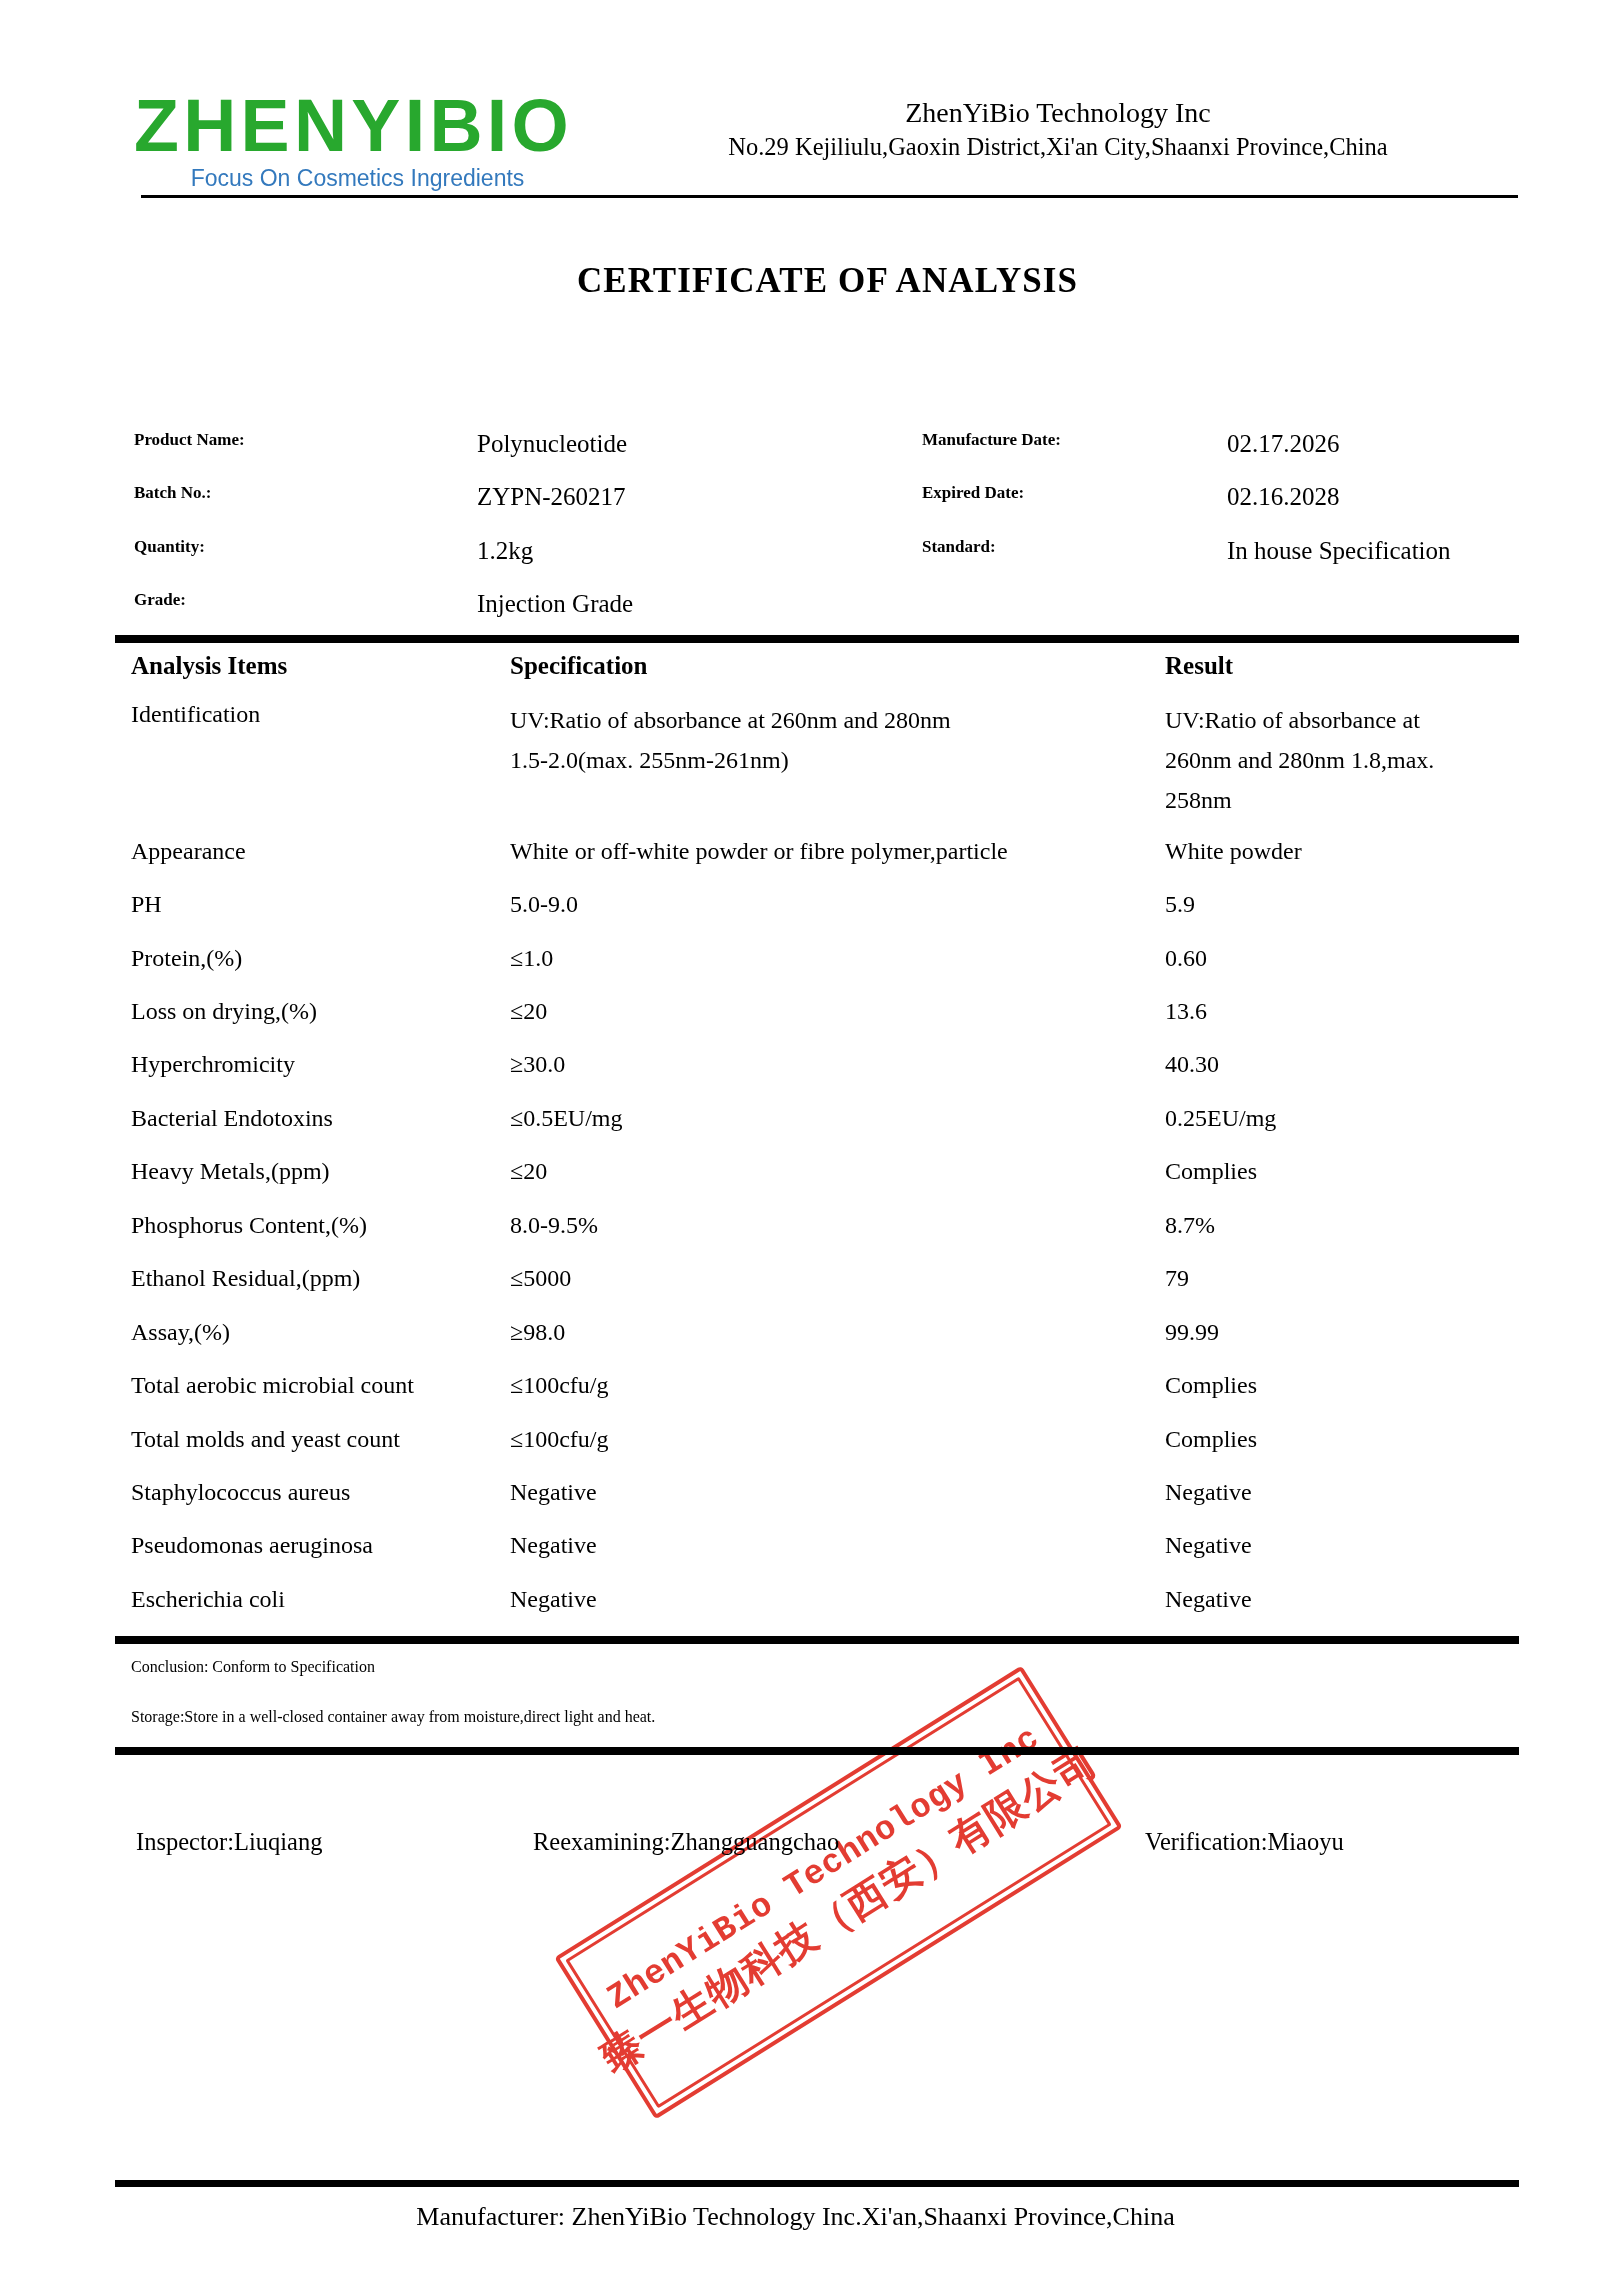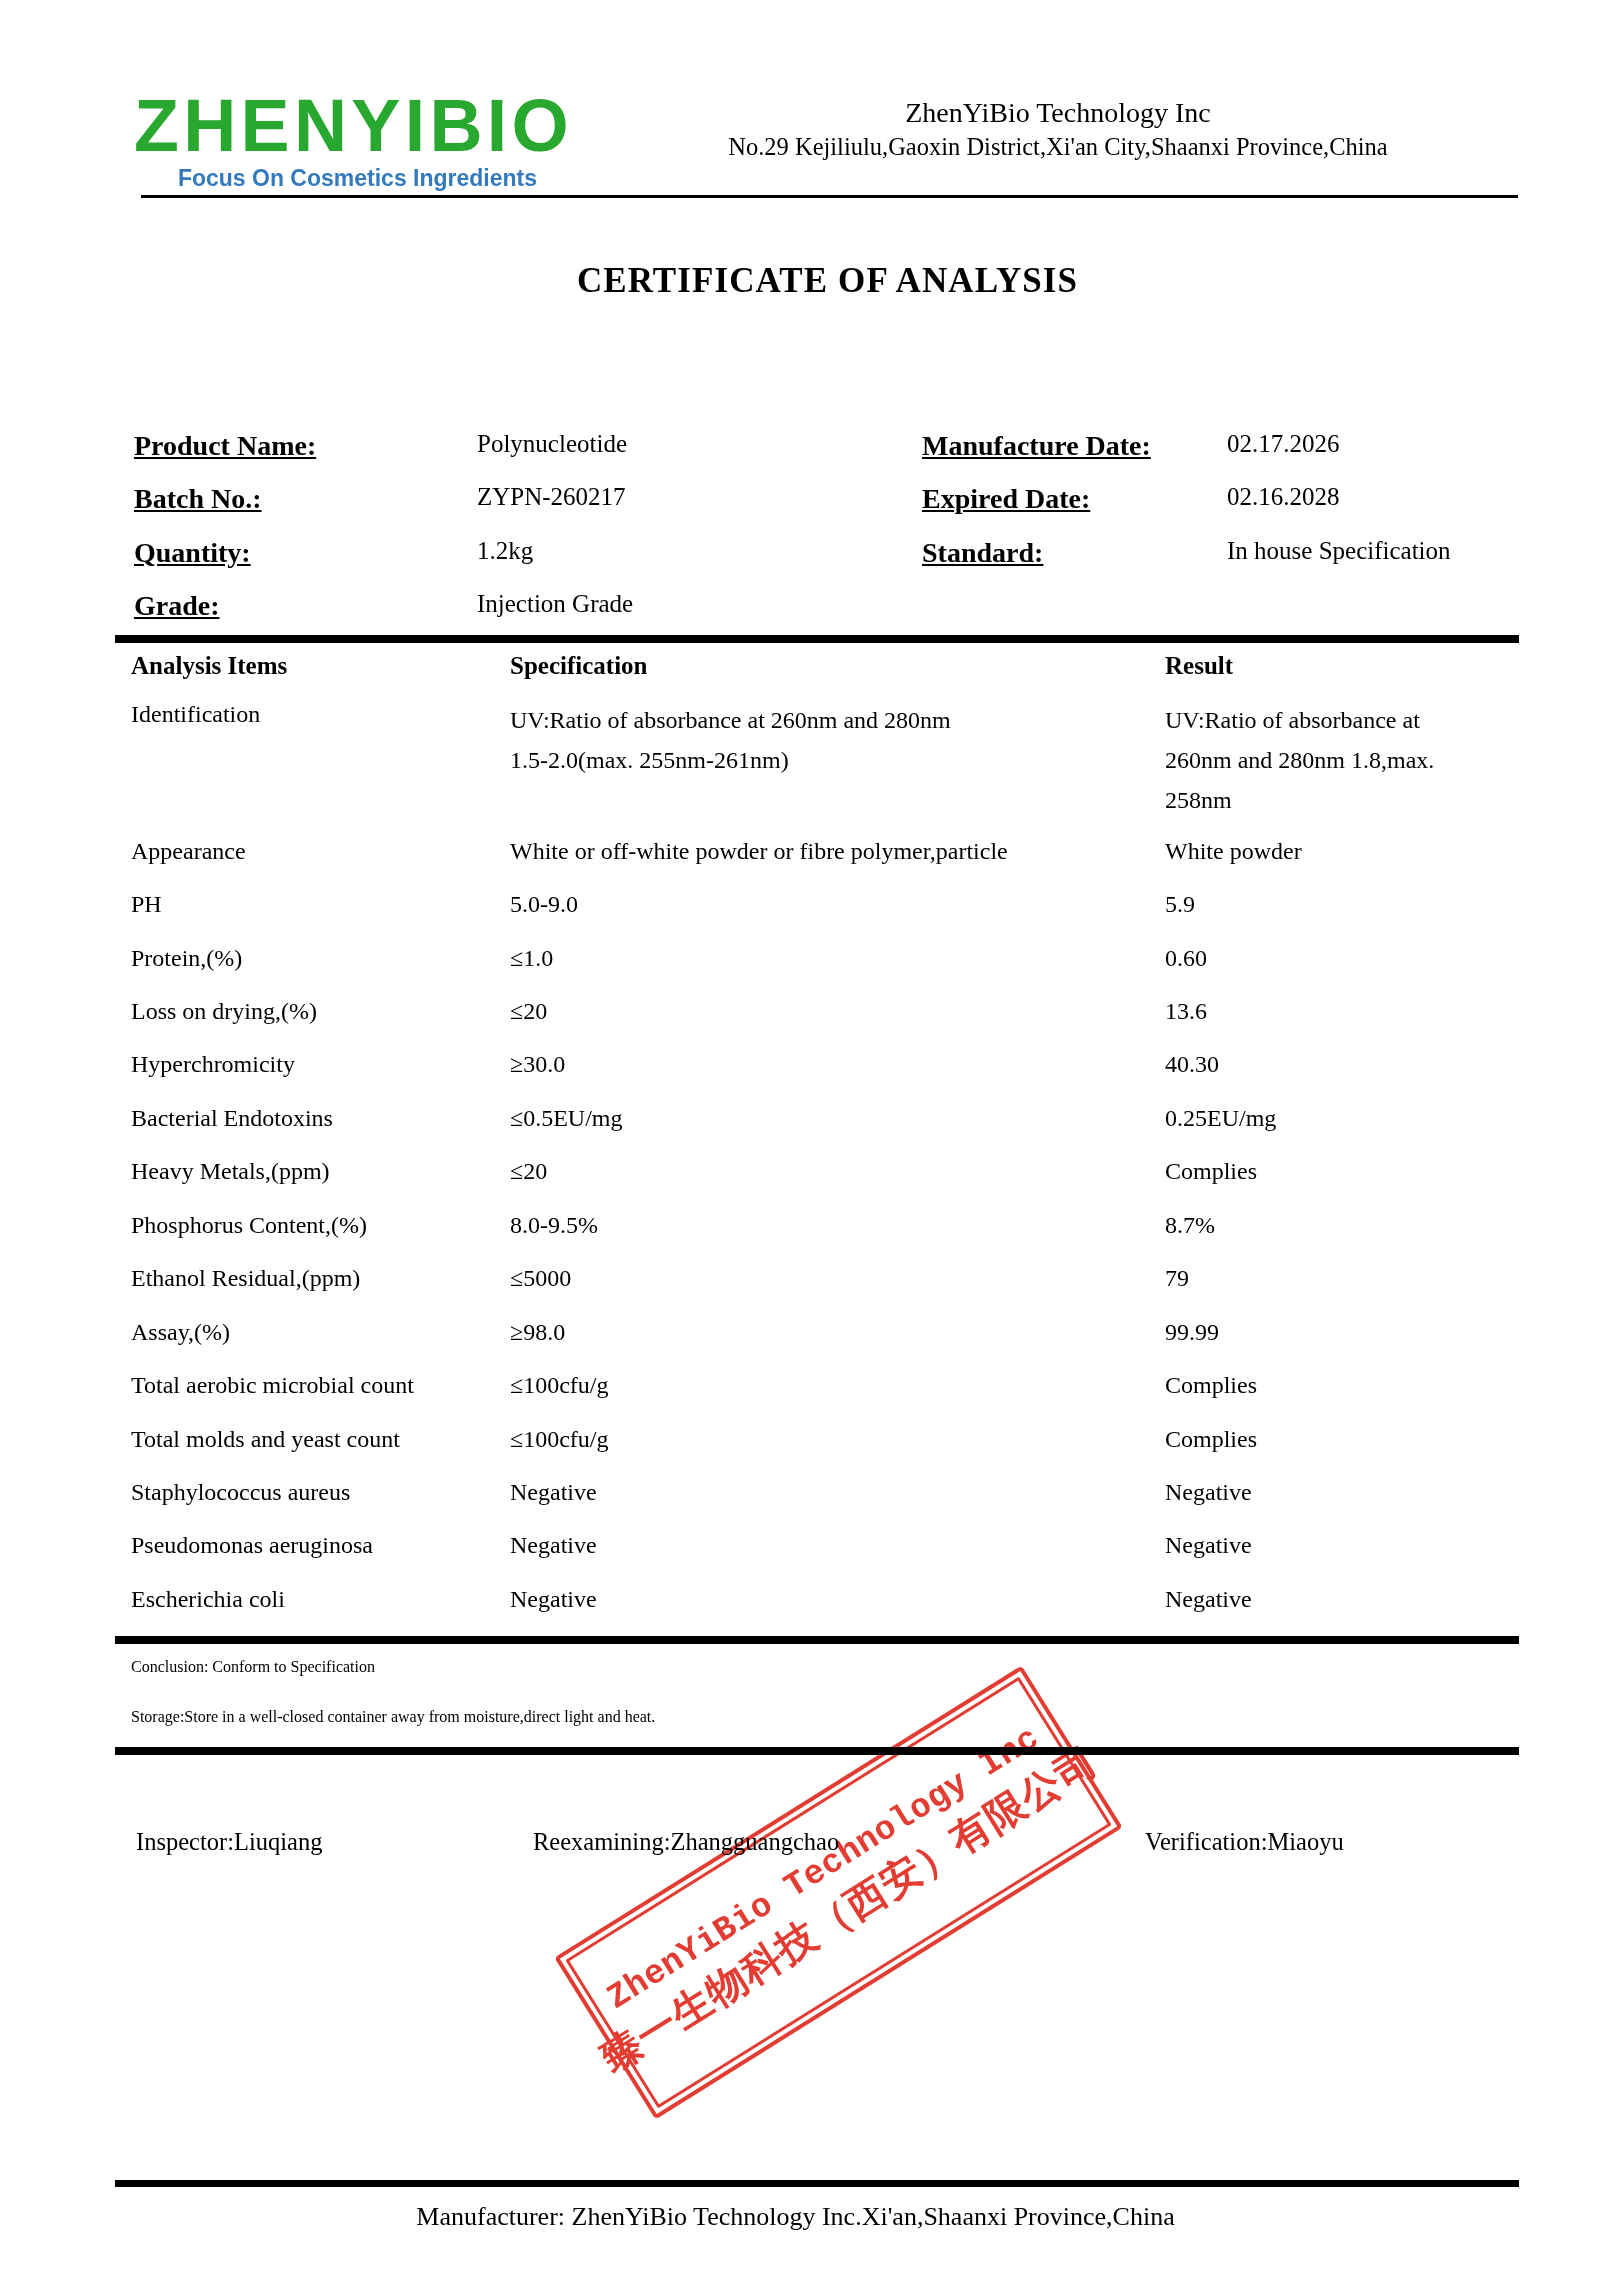--- a/index.html
+++ b/index.html
@@ -10,35 +10,35 @@
   .abs{position:absolute;}
 
   
   .logo{
     left:134px;top:88px;font-family:"Liberation Sans",sans-serif;
     font-weight:bold;font-size:75px;line-height:1;letter-spacing:4.4px;
     color:#28a82e;transform:scaleX(0.98);transform-origin:left top;
   }
   .tagline{
     left:134px;top:165px;width:447px;text-align:center;
-    font-family:"Liberation Sans",sans-serif;font-weight:bold;
+    font-family:"Liberation Sans",sans-serif;font-weight:normal;
     font-size:23px;color:#3379bd;
   }
   .hdr-right{left:646px;top:96px;width:824px;}
   .hdr-company{text-align:center;font-size:28px;line-height:34px;}
   .hdr-address{text-align:center;font-size:24.5px;line-height:33px;}
   .hdr-telrow{display:flex;justify-content:space-between;font-size:24.5px;line-height:32px;}
   .hdr-rule{left:141px;top:195px;width:1377px;height:3.3px;background:#000;}
 
   
   .title{left:16px;top:261px;width:1623px;text-align:center;
     font-size:35px;font-weight:bold;letter-spacing:1.1px;}
 
   
-  .info-label{font-size:28px;font-weight:bold;text-decoration:underline;}
+  .info-label{font-size:17px;font-weight:bold;}
   .info-value{font-size:25px;}
 
   
   .rule{left:115px;width:1404px;height:7.6px;background:#000;}
   .rule-thin{left:115px;width:1404px;height:6.5px;background:#000;}
 
   
   .trow{left:0;top:0;width:1623px;font-size:24px;line-height:28px;}
   .trow .c1{position:absolute;left:131px;white-space:nowrap;}
   .trow .c2{position:absolute;left:510px;white-space:nowrap;}

